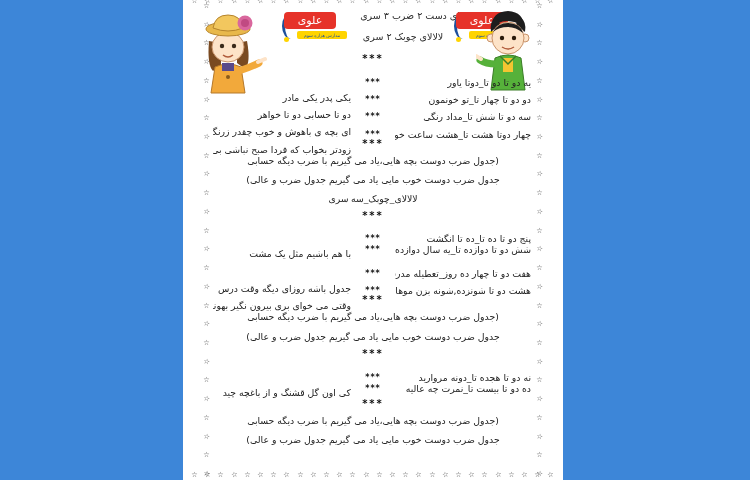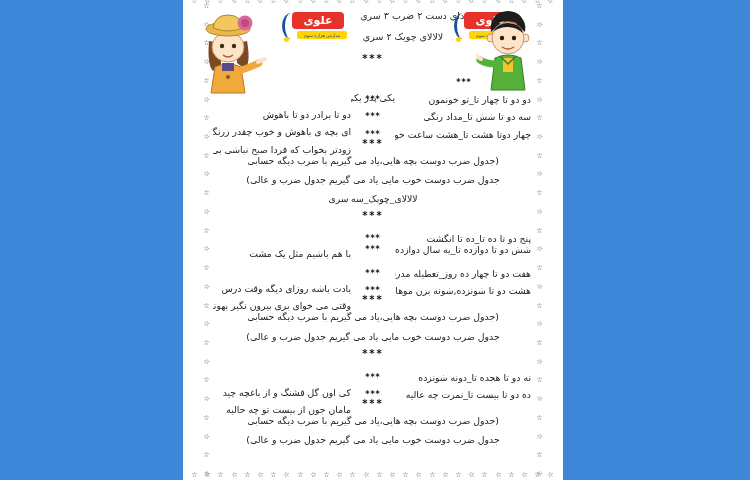--- a/index.html
+++ b/index.html
@@ -19,22 +19,22 @@
   
   .header{position:absolute;top:0;left:0;right:0;height:100px;}
   .char{position:absolute;}
   .char.girl{left:12px;top:13px;}
   .char.boy{left:293px;top:8px;}
   .logo{position:absolute;width:66px;height:32px;}
   .logo.left-logo{left:99px;top:12px;}
   .logo.right-logo{left:271px;top:12px;}
   .logo .swoosh{position:absolute;left:0;top:1px;width:12px;height:26px;border-left:3px solid #1c4f9c;border-radius:60% 0 0 60%/50% 0 0 50%;}
   .logo .swoosh::after{content:"";position:absolute;left:-1px;bottom:-3px;width:5px;height:5px;background:#ffd400;border-radius:50%;}
-  .logo .box{position:absolute;right:4px;top:0;width:52px;height:17px;background:#e63229;border-radius:4px;color:#fff;
-    display:flex;align-items:center;justify-content:center;font-weight:bold;font-size:11px;direction:rtl;}
+  .logo .box{position:absolute;right:12px;top:0;width:52px;height:17px;background:#e63229;border-radius:4px;color:#fff;
+    display:flex;align-items:center;justify-content:center;font-weight:normal;font-size:11px;direction:rtl;}
   .logo .tagline{position:absolute;right:1px;top:19px;width:50px;height:8px;background:#ffd400;border-radius:2px;
     color:#1c4f9c;font-size:4.5px;display:flex;align-items:center;justify-content:center;direction:rtl;white-space:nowrap;overflow:hidden;}
   .titles{position:absolute;left:150px;top:10px;width:140px;text-align:center;direction:rtl;color:#2b2b2b;}
   .titles .t1{font-size:9.5px;margin-bottom:10px;text-align:right;}
   .titles .t2{font-size:9.5px;}
   
   .content{position:absolute;left:30px;right:30px;top:52px;direction:rtl;color:#222;}
   .sep{ text-align:center;font-weight:bold;font-size:10px;letter-spacing:2px;height:15px;line-height:13px;color:#111;}
   .row{display:grid;grid-template-columns:1fr 44px 1fr;align-items:center;height:17.4px;font-size:9.3px;}
   .row .h-right{text-align:start;padding-inline-start:2px;white-space:nowrap;overflow:hidden;}
@@ -236,27 +236,28 @@
           <path d="M5 51 L0 48" stroke="#fde3c8" stroke-width="4" stroke-linecap="round"></path>
         </svg>
       </div>
     </div>
 
     <div class="content">
 
       <div class="sep">***</div>
 
       <div class="row">
+        <span class="h-right">یه دو تا دو تا_دوتا یاور</span>
         <span class="mini-sep">***</span>
         <span class="h-left">یکی پدر یکی مادر</span>
       </div>
       <div class="row">
         <span class="h-right">دو دو تا چهار تا_تو خونمون</span>
         <span class="mini-sep">***</span>
-        <span class="h-left">دو تا برادر دو تا باهوش</span>
+        <span class="h-left">دو تا حسابی دو تا خواهر</span>
       </div>
       <div class="row">
         <span class="h-right">سه دو تا شش تا_مداد رنگی</span>
         <span class="mini-sep">***</span>
         <span class="h-left">ای بچه ی باهوش و خوب چقدر زرنگی</span>
       </div>
       <div class="row">
         <span class="h-right">چهار دوتا هشت تا_هشت ساعت خواب</span>
         <span class="mini-sep">***</span>
         <span class="h-left">زودتر بخواب که فردا صبح نباشی بی تاب</span>
@@ -275,44 +276,43 @@
         <span class="mini-sep">***</span>
         <span class="h-left">با هم باشیم مثل یک مشت</span>
       </div>
       <div class="row">
         <span class="h-right">شش دو تا دوازده تا_یه سال دوازده ماه</span>
         <span class="mini-sep">***</span>
       </div>
       <div class="row">
         <span class="h-right">هفت دو تا چهار ده روز_تعطیله مدرسه</span>
         <span class="mini-sep">***</span>
-        <span class="h-left">یادت باشه روزای دیگه وقت درس</span>
+        <span class="h-left">جدول باشه روزای دیگه وقت درس</span>
       </div>
       <div class="row">
         <span class="h-right">هشت دو تا شونزده,شونه بزن موهاتو شونه</span>
         <span class="mini-sep">***</span>
         <span class="h-left">وقتی می خوای بری بیرون نگیر بهونه</span>
       </div>
 
       <div class="sep">***</div>
 
       <div class="refrain">(جدول ضرب دوست بچه هایی،یاد می گیریم با ضرب دیگه حسابی</div>
       <div class="refrain">جدول ضرب دوست خوب مایی یاد می گیریم جدول ضرب و عالی)</div>
 
       <div class="sep">***</div>
 
       <div class="row">
-        <span class="h-right">نه دو تا هجده تا_دونه شونزده</span>
+        <span class="h-right">نه دو تا هجده تا_دونه مروارید</span>
         <span class="mini-sep">***</span>
         <span class="h-left">کی اون گل قشنگ و از باغچه چید</span>
       </div>
       <div class="row">
         <span class="h-right">ده دو تا بیست تا_نمرت چه عالیه</span>
         <span class="mini-sep">***</span>
-        <span class="h-left">مامان جون از بیست تو چه حالیه</span>
       </div>
 
       <div class="sep">***</div>
 
       <div class="refrain">(جدول ضرب دوست بچه هایی،یاد می گیریم با ضرب دیگه حسابی</div>
       <div class="refrain">جدول ضرب دوست خوب مایی یاد می گیریم جدول ضرب و عالی)</div>
 
     </div>
   </div>
 </div>

